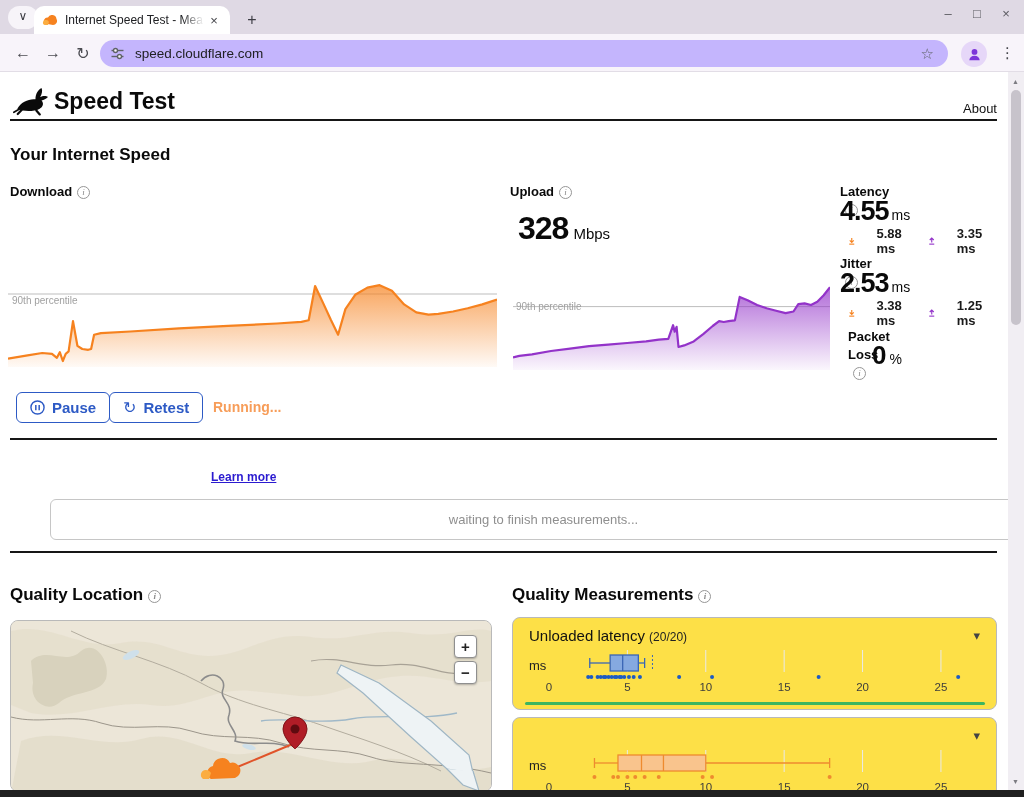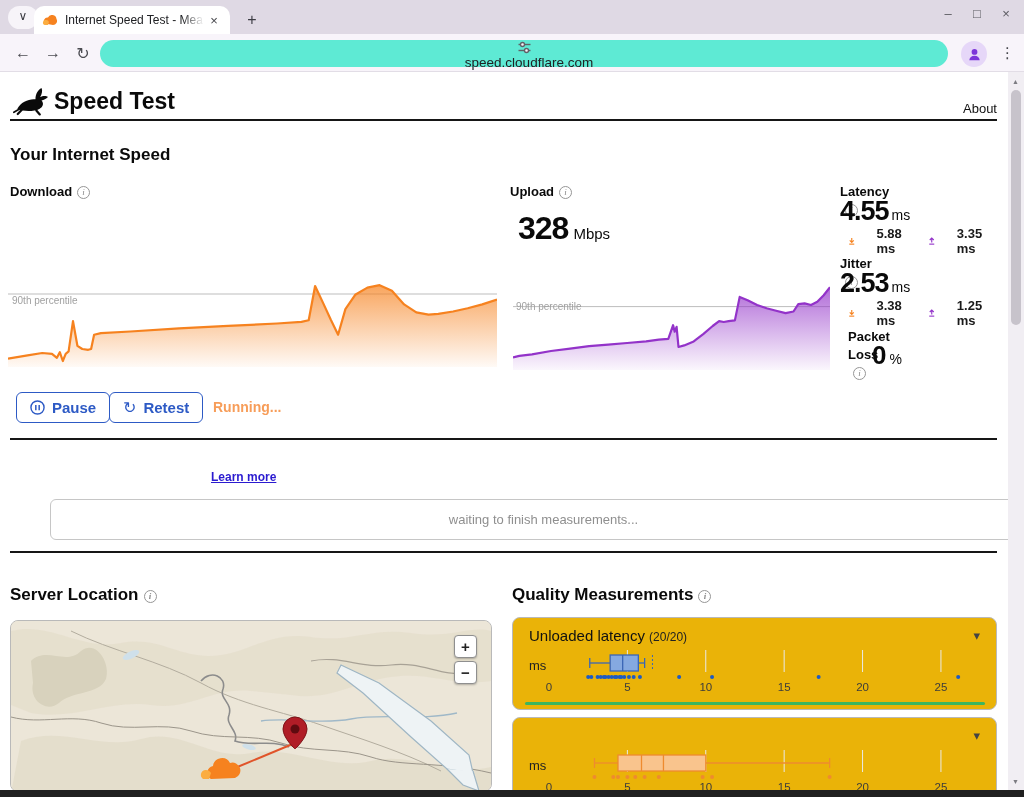--- a/index.html
+++ b/index.html
@@ -19,21 +19,21 @@
   .tab-close { margin-left:auto; font-size:13px; color:#45464b; width:16px; text-align:center; }
   .newtab { position:absolute; left:240px; top:8px; width:24px; height:24px; color:#3c3c43;
     font-size:16px; text-align:center; line-height:24px; }
   .wincontrols { position:absolute; right:10px; top:6px; display:flex; gap:13px; color:#5a5a60; font-size:13px; }
   .wincontrols span { width:16px; text-align:center; }
 
   .toolbar { position:absolute; left:0; top:34px; width:1024px; height:38px; background:#f8f4fa;
     border-bottom:1px solid #e2dde6; }
   .navbtn { position:absolute; top:44px; font-size:16px; color:#4c4c52; width:22px; text-align:center; }
   .omnibox { position:absolute; left:100px; top:40px; width:848px; height:27px; border-radius:14px;
-    background:#5eead4; display:flex; align-items:center; padding:0 10px;flex-direction:column; }
+    background:#c4b5fd; display:flex; align-items:center; padding:0 10px; }
   .omni-url { font-size:13.5px; color:#202124; margin-left:10px; flex:1; }
   .star { font-size:15px; color:#5f6368; margin-right:4px; }
   .avatar { position:absolute; left:961px; top:41px; width:26px; height:26px; border-radius:50%;
     background:#e6d7f8; display:flex; align-items:center; justify-content:center; }
   .menu3 { position:absolute; left:1000px; top:44px; font-size:15px; color:#45464b; }
 
   
   .page { position:absolute; left:0; top:72px; width:888px; height:718px; background:#fff; }
   .hdr-title { position:absolute; left:54px; top:16px; font-size:23px; font-weight:bold; color:#0a0a0a; }
   .about { position:absolute; left:963px; top:29px; font-size:13px; color:#111; text-decoration:none; }
@@ -57,21 +57,21 @@
   .waitbox { position:absolute; left:10px; top:427px; width:987px; height:41px; border:1px solid #c6c6c6;
     border-radius:6px; display:flex; align-items:center; justify-content:center;margin-left:40px; }
   .waitbox span { font-size:13px; color:#8f8f8f; }
 
   .mapbox { position:absolute; left:10px; top:548px; width:482px; height:172px; border:1px solid #b9b9b9;
     border-radius:8px; overflow:hidden; background:#ece6d8; }
   .zoombtn { position:absolute; width:23px; height:23px; background:#fff; border:1px solid #8f8f8f;
     border-radius:4px; font-size:15px; font-weight:bold; color:#222; text-align:center; line-height:21px;
     box-shadow:0 1px 2px rgba(0,0,0,.25); }
 
-  .panel { position:absolute; left:512px; width:485px; background:#eab308; border:1px solid #b9b9b9; border-radius:8px; }
+  .panel { position:absolute; left:512px; width:485px; background:#fde047; border:1px solid #b9b9b9; border-radius:8px; }
   .panel-title { position:absolute; left:16px; top:9px; font-size:15px; color:#111; }
   .panel-count { font-size:12px; color:#222; }
   .chev { position:absolute; right:16px; top:10px; font-size:13px; color:#444; }
   .ms-label { position:absolute; left:16px; top:40px; font-size:13px; color:#222; }
   .greenline { position:absolute; left:12px; top:84px; width:460px; height:3px; background:#3cb55f; border-radius:2px; }
 
   .pct-label { position:absolute; font-size:10px; color:#a0a0a0; }
 
   
   .sb-track { position:absolute; left:1008px; top:72px; width:16px; height:718px; background:#f1eef3; }
@@ -256,21 +256,21 @@
     <div class="rule" style="top:366px;"></div>
 
     <a class="learnmore" href="#" style="left:211px; top:398px;">Learn more</a>
     <div class="waitbox">
       <span>waiting to finish measurements...</span>
     </div>
 
     <div class="rule" style="top:479px;"></div>
 
     <div class="h2" style="left:10px; top:513px;">
-      <span>Server Location</span><span class="info">i</span>
+      <span>Quality Location</span><span class="info">i</span>
     </div>
     <div class="mapbox">
       <svg width="480" height="172" viewBox="0 0 480 172">
         <rect width="480" height="172" fill="#ece6d8"></rect>
         <path d="M0,10 C40,0 70,30 110,22 C150,14 170,40 210,34 C240,30 260,10 300,16 C340,22 360,6 400,12 C440,18 460,4 480,10 L480,60 C440,66 420,50 380,56 C340,62 320,80 280,74 L240,70 C200,66 180,90 140,84 C100,78 60,100 20,92 L0,84 Z" fill="#e4ddca" opacity=".7"></path>
         <path d="M10,120 C50,104 90,130 130,118 C170,106 200,140 240,132 C280,124 320,150 360,140 C400,130 440,156 480,146 L480,172 L0,172 Z" fill="#e0d9c4" opacity=".6"></path>
         <path d="M20,40 C35,25 55,45 70,30 C85,18 100,42 95,58 C88,74 60,70 48,82 C36,92 18,80 22,62 Z" fill="#d8d2bd"></path>
         <path d="M300,40 C330,34 350,48 380,44 C410,40 430,56 456,52" fill="none" stroke="#a8a296" stroke-width="1.2"></path>
         <path d="M60,10 C100,30 150,40 190,62 C230,84 270,90 310,104 C350,118 390,130 430,150" fill="none" stroke="#b2ac9e" stroke-width="1"></path>
         <path d="M190,60 C200,48 216,56 212,68 C208,78 222,82 218,94 C214,104 228,110 224,120 C240,126 260,118 278,126" fill="none" stroke="#8c8c8c" stroke-width="1.6"></path>

